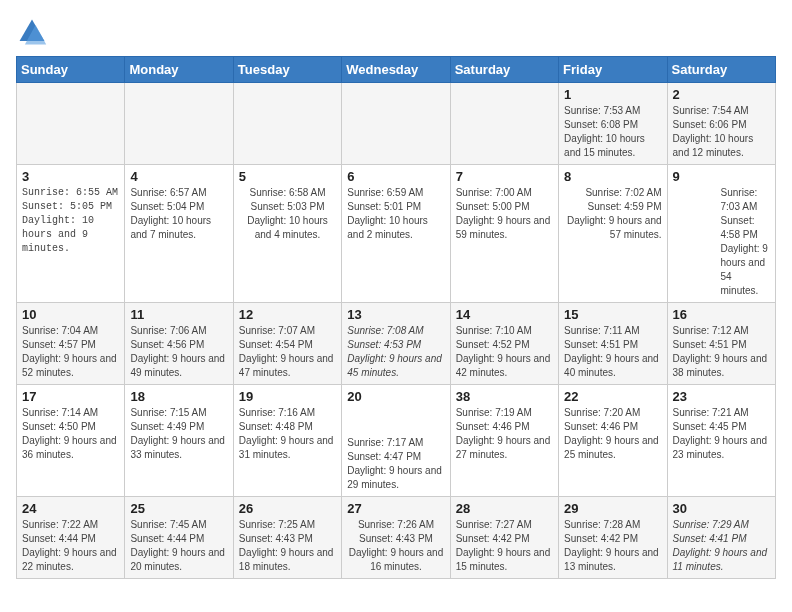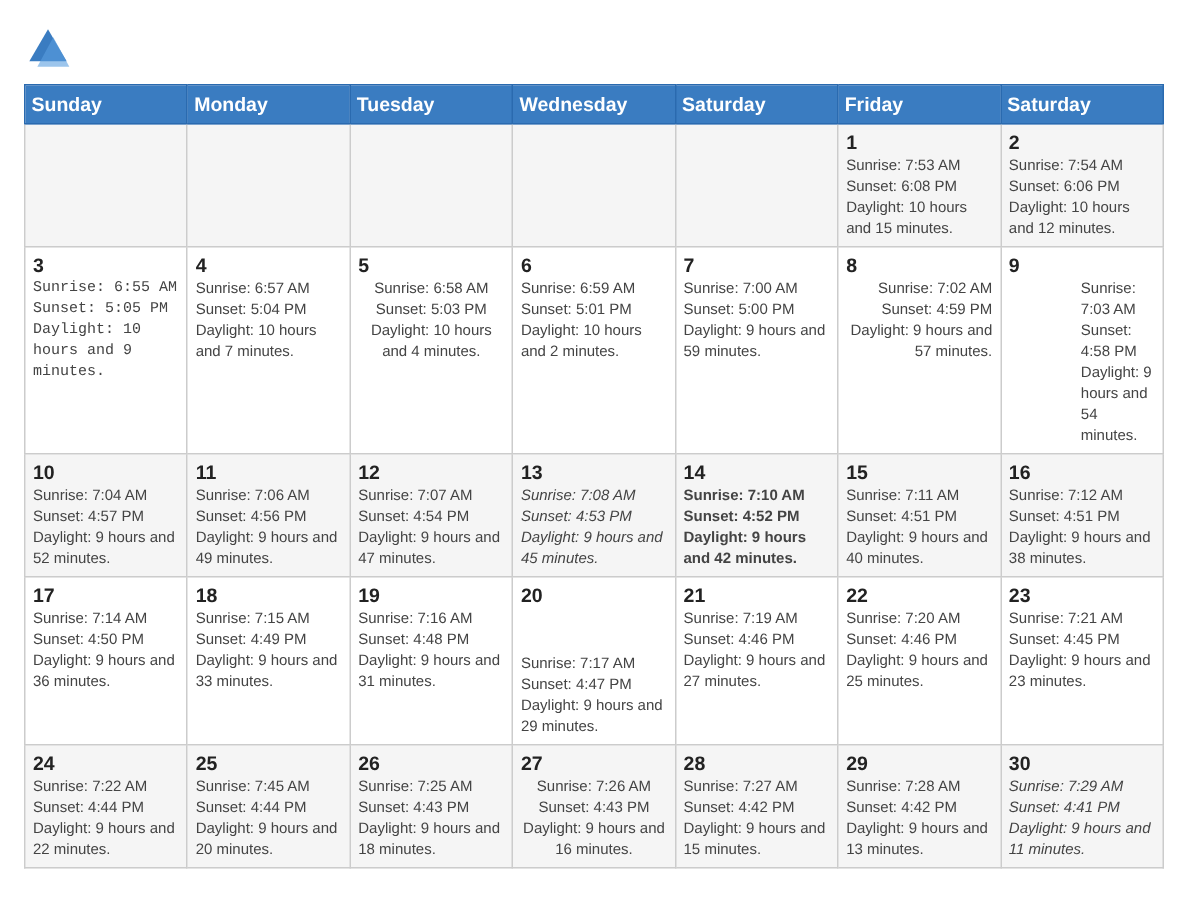--- a/index.html
+++ b/index.html
@@ -205,21 +205,21 @@
 Daylight: 9 hours and 47 minutes.</div>
         </td>
         <td>
           <span class="day-num">13</span>
           <div class="cell-info" style="white-space: pre-line; font-style: italic;">Sunrise: 7:08 AM
 Sunset: 4:53 PM
 Daylight: 9 hours and 45 minutes.</div>
         </td>
         <td>
           <span class="day-num">14</span>
-          <div class="cell-info" style="white-space: pre-line; font-weight: bold;">Sunrise: 7:10 AM
+          <div class="cell-info" style="white-space: pre-line;">Sunrise: 7:10 AM
 Sunset: 4:52 PM
 Daylight: 9 hours and 42 minutes.</div>
         </td>
         <td>
           <span class="day-num">15</span>
           <div class="cell-info" style="white-space: pre-line;">Sunrise: 7:11 AM
 Sunset: 4:51 PM
 Daylight: 9 hours and 40 minutes.</div>
         </td>
         <td>
@@ -248,21 +248,21 @@
 Sunset: 4:48 PM
 Daylight: 9 hours and 31 minutes.</div>
         </td>
         <td>
           <span class="day-num">20</span>
           <div class="cell-info" style="white-space: pre-line; margin-top: 32px;">Sunrise: 7:17 AM
 Sunset: 4:47 PM
 Daylight: 9 hours and 29 minutes.</div>
         </td>
         <td>
-          <span class="day-num">21</span>
+          <span class="day-num">38</span>
           <div class="cell-info" style="white-space: pre-line;">Sunrise: 7:19 AM
 Sunset: 4:46 PM
 Daylight: 9 hours and 27 minutes.</div>
         </td>
         <td>
           <span class="day-num">22</span>
           <div class="cell-info" style="white-space: pre-line;">Sunrise: 7:20 AM
 Sunset: 4:46 PM
 Daylight: 9 hours and 25 minutes.</div>
         </td>

